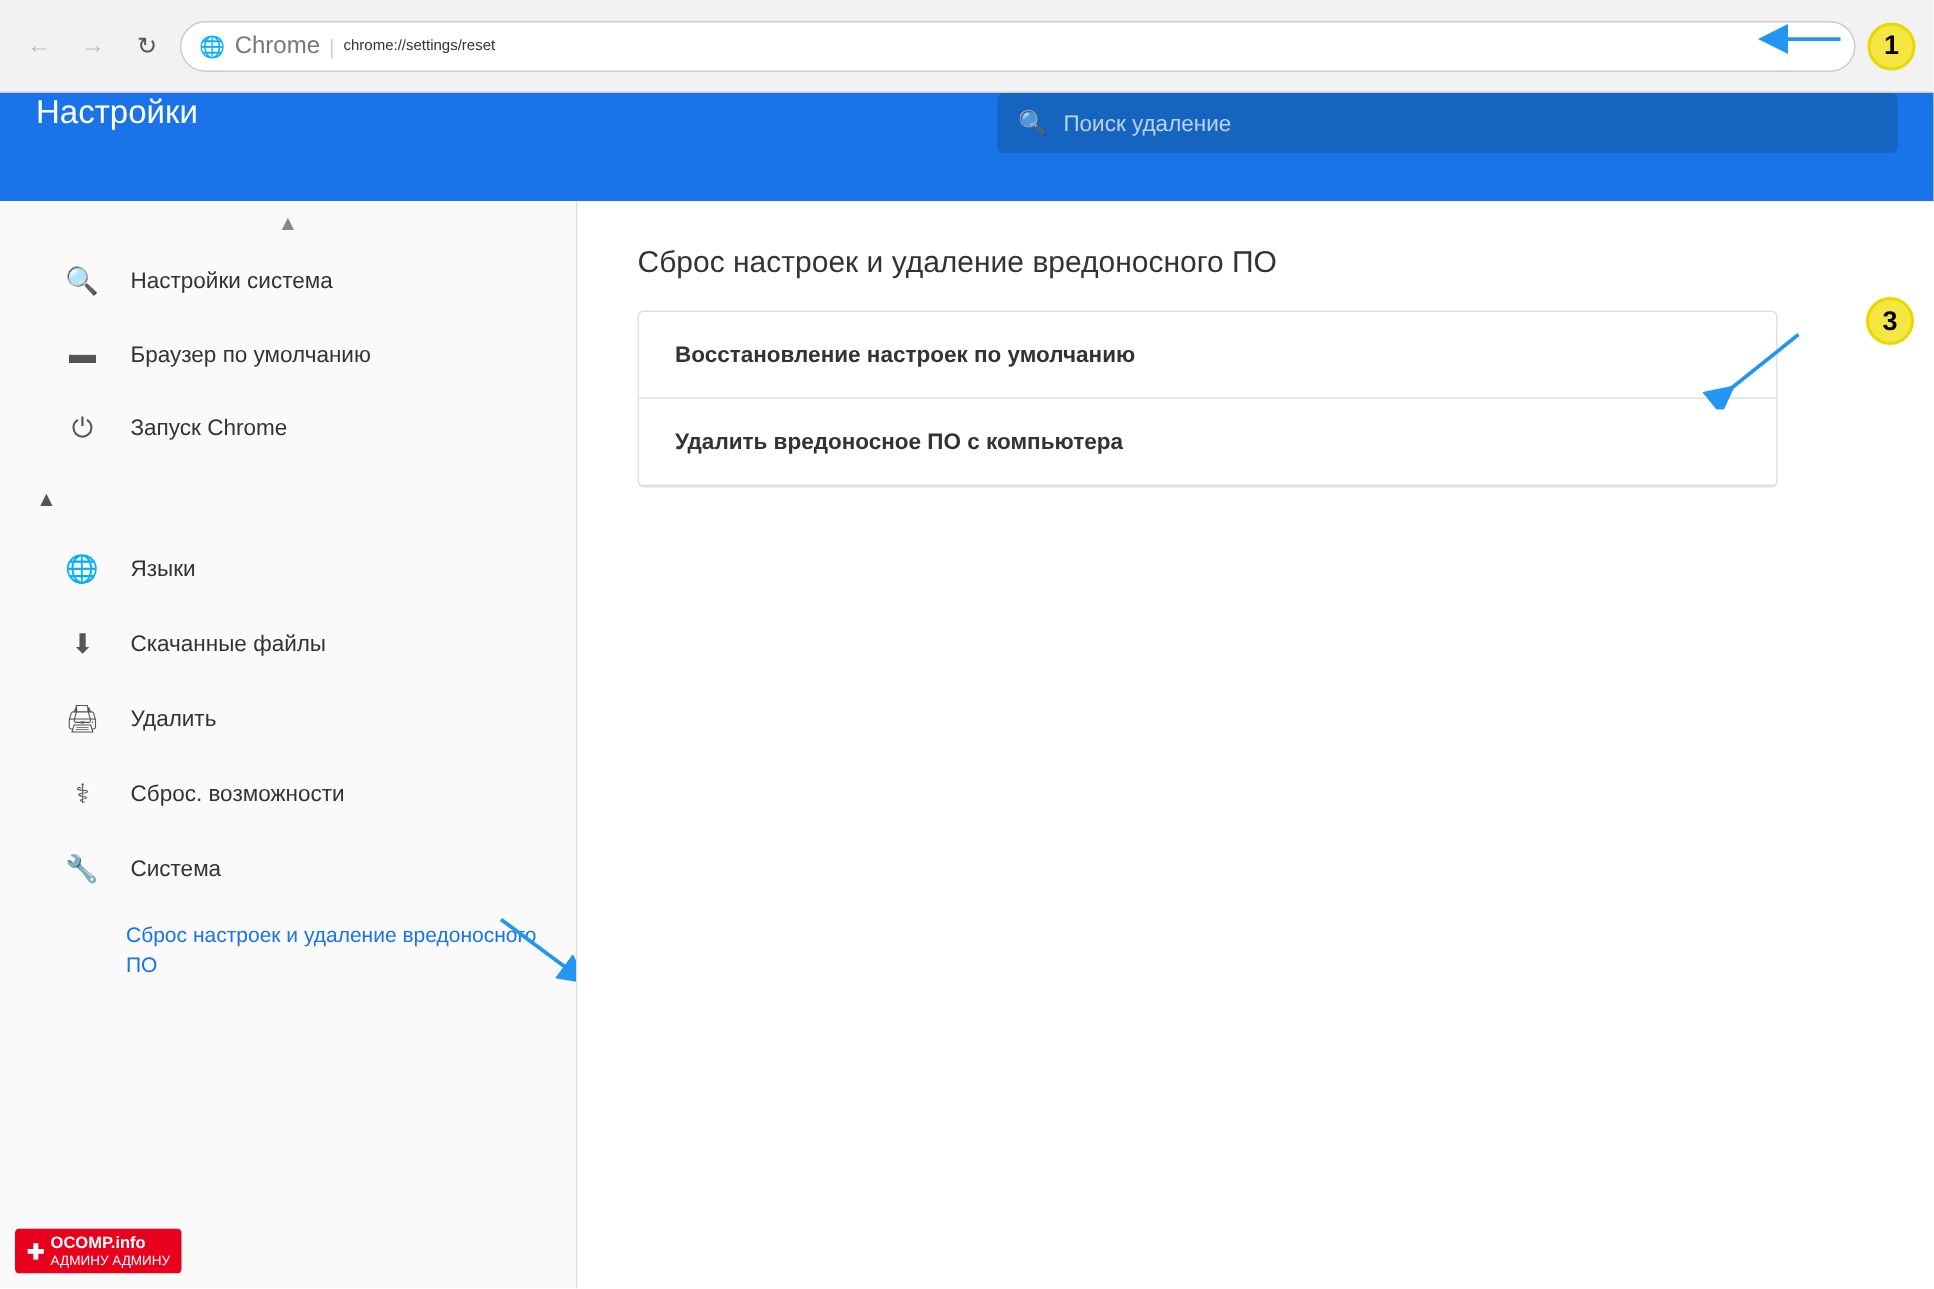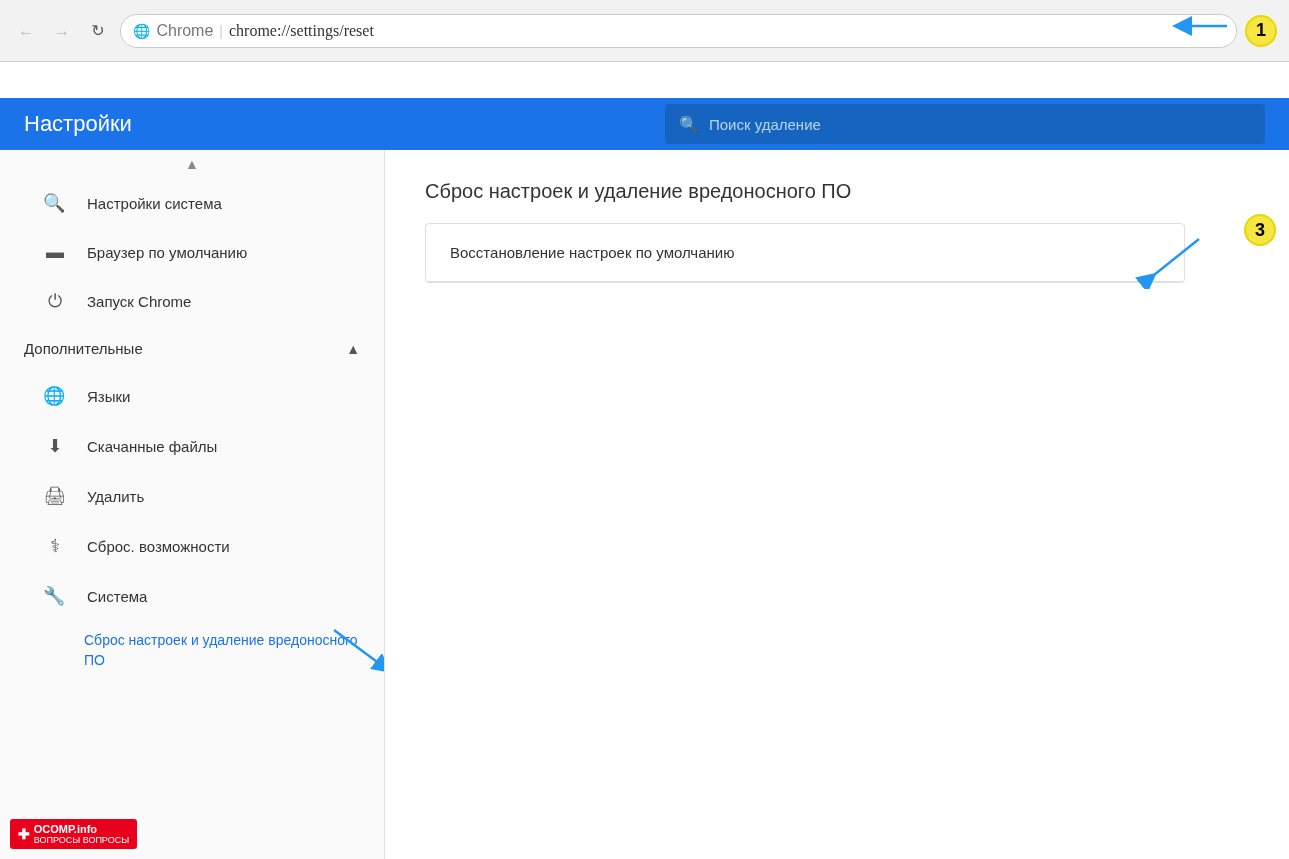--- a/index.html
+++ b/index.html
@@ -55,41 +55,39 @@
     }
     .address-bar .chrome-label {
       color: #777;
       font-size: 16px;
     }
     .address-bar .separator {
       color: #ccc;
     }
     .address-bar .url-text {
       color: #333;
-      font-size: 16px;
-      font-family: Liberation Serif, serif;
+      font-size: 10px;
     }
 
     
     .settings-app {
       display: flex;
       flex-direction: column;
       height: calc(859px - 62px);
     }
 
     
     .settings-header {
-      height: 52px;
+      height: 72px;
       background: #1a73e8;
       display: flex;
-      align-items: center;
+      align-items: flex-start;
       padding: 0 24px;
       gap: 20px;
       flex-shrink: 0;
-      margin-top: 36px;
     }
     .settings-title {
       color: #fff;
       font-size: 22px;
       font-weight: 400;
       flex: 0 0 auto;
     }
     .settings-search {
       flex: 1;
       max-width: 600px;
@@ -224,20 +222,21 @@
 
     .reset-card-item {
       padding: 20px 24px;
       border-bottom: 1px solid #e0e0e0;
       cursor: pointer;
       font-size: 15px;
       color: #333;
       display: flex;
       align-items: center;
       justify-content: space-between;
+      font-weight: bold;
     }
     .reset-card-item:last-child {
       border-bottom: none;
     }
 
     
     .annotation-badge {
       position: absolute;
       width: 32px;
       height: 32px;
@@ -331,21 +330,20 @@
         <div class="sidebar-item">
           <span class="item-icon">▬</span>
           <span>Браузер по умолчанию</span>
         </div>
         <div class="sidebar-item">
           <span class="item-icon">⏻</span>
           <span>Запуск Chrome</span>
         </div>
 
         <div class="sidebar-section-header">
-          <span class="section-label">Дополнительные</span>
           <span class="chevron">▲</span>
         </div>
 
         <div class="sidebar-item">
           <span class="item-icon">🌐</span>
           <span>Языки</span>
         </div>
         <div class="sidebar-item">
           <span class="item-icon">⬇</span>
           <span>Скачанные файлы</span>
@@ -381,20 +379,23 @@
           </div>
         </div>
       </div>
 
       <div class="main-panel" style="position:relative;">
         <div class="section-title">Сброс настроек и удаление вредоносного ПО</div>
 
         <div class="reset-card" style="position:relative;">
           <div class="reset-card-item">
             <span>Восстановление настроек по умолчанию</span>
+          </div>
+          <div class="reset-card-item">
+            <span>Удалить вредоносное ПО с компьютера</span>
           </div>
 
           <div style="position:absolute; right:-60px; top:-10px; display:flex; align-items:flex-start;">
             <svg width="80" height="60" style="position:absolute; right:35px; top:15px;">
               <defs>
                 <marker id="arr3" markerWidth="8" markerHeight="8" refX="4" refY="4" orient="auto">
                   <polygon points="8 0, 0 4, 8 8" fill="#2196F3"></polygon>
                 </marker>
               </defs>
               <line x1="70" y1="10" x2="20" y2="50" stroke="#2196F3" stroke-width="2.5" marker-end="url(#arr3)"></line>
@@ -405,17 +406,17 @@
           </div>
         </div>
       </div>
     </div>
   </div>
 
   <div class="watermark">
     <span class="cross">✚</span>
     <div>
       <div>OCOMP.info</div>
-      <div style="font-size:9px; font-weight:normal;">ВОПРОСЫ ВОПРОСЫ</div>
+      <div style="font-size:9px; font-weight:normal;">АДМИНУ АДМИНУ</div>
     </div>
   </div>
 
 </div>
 
 </body></html>

